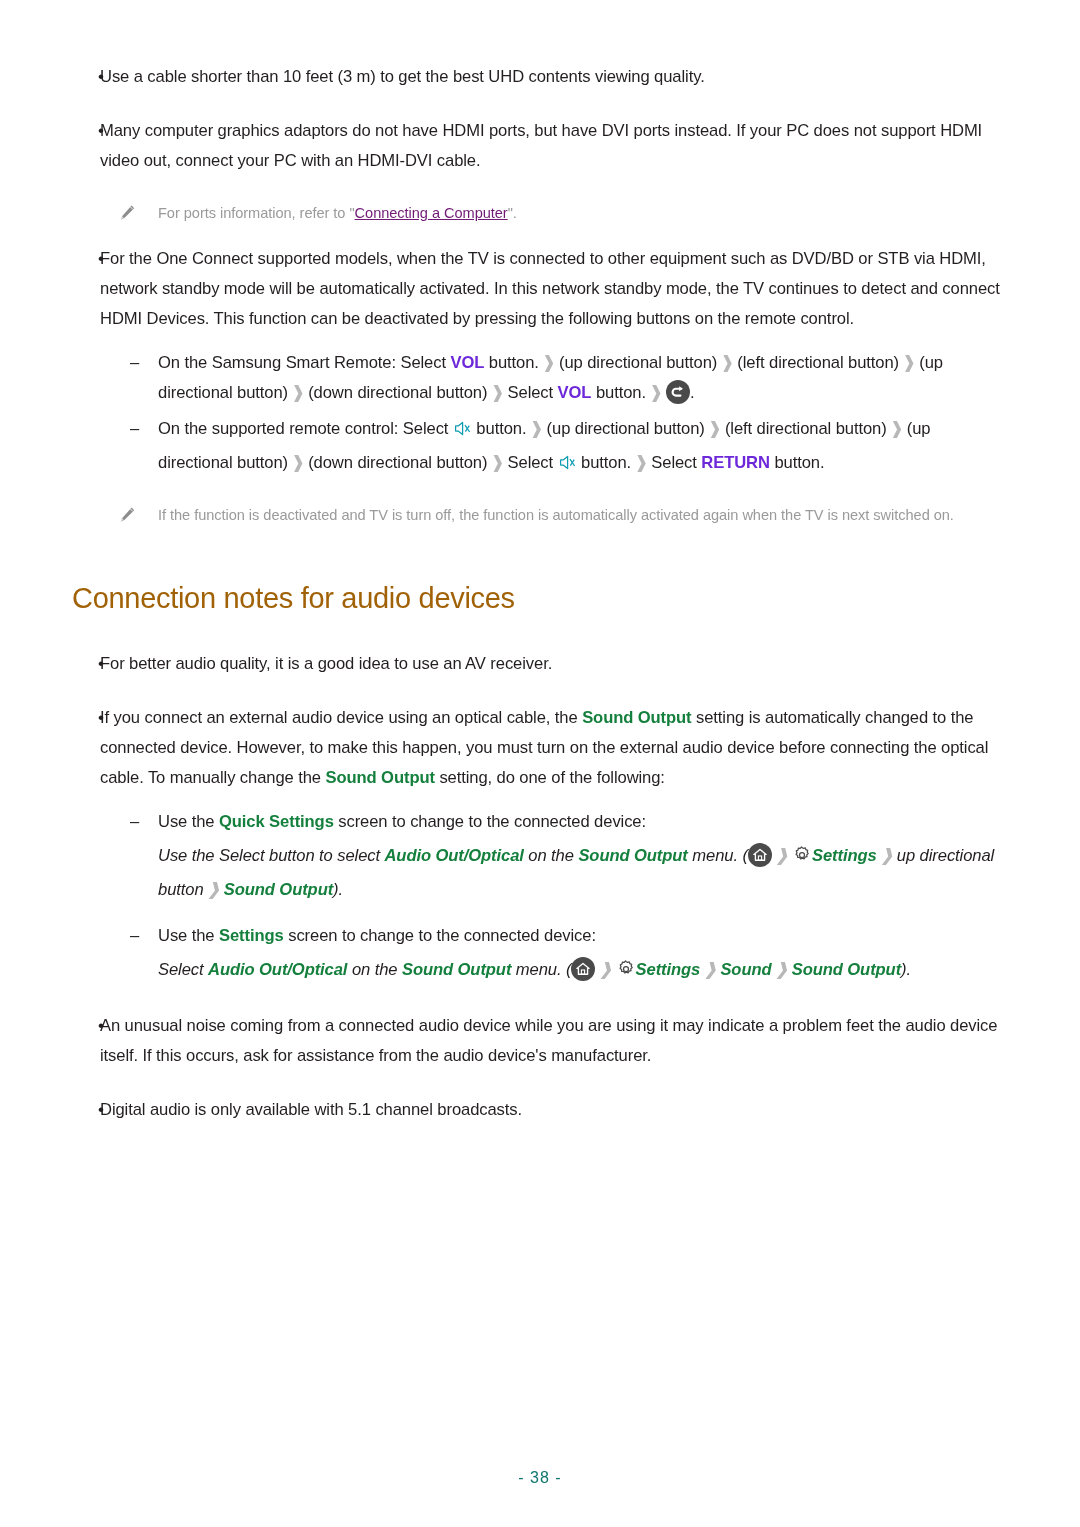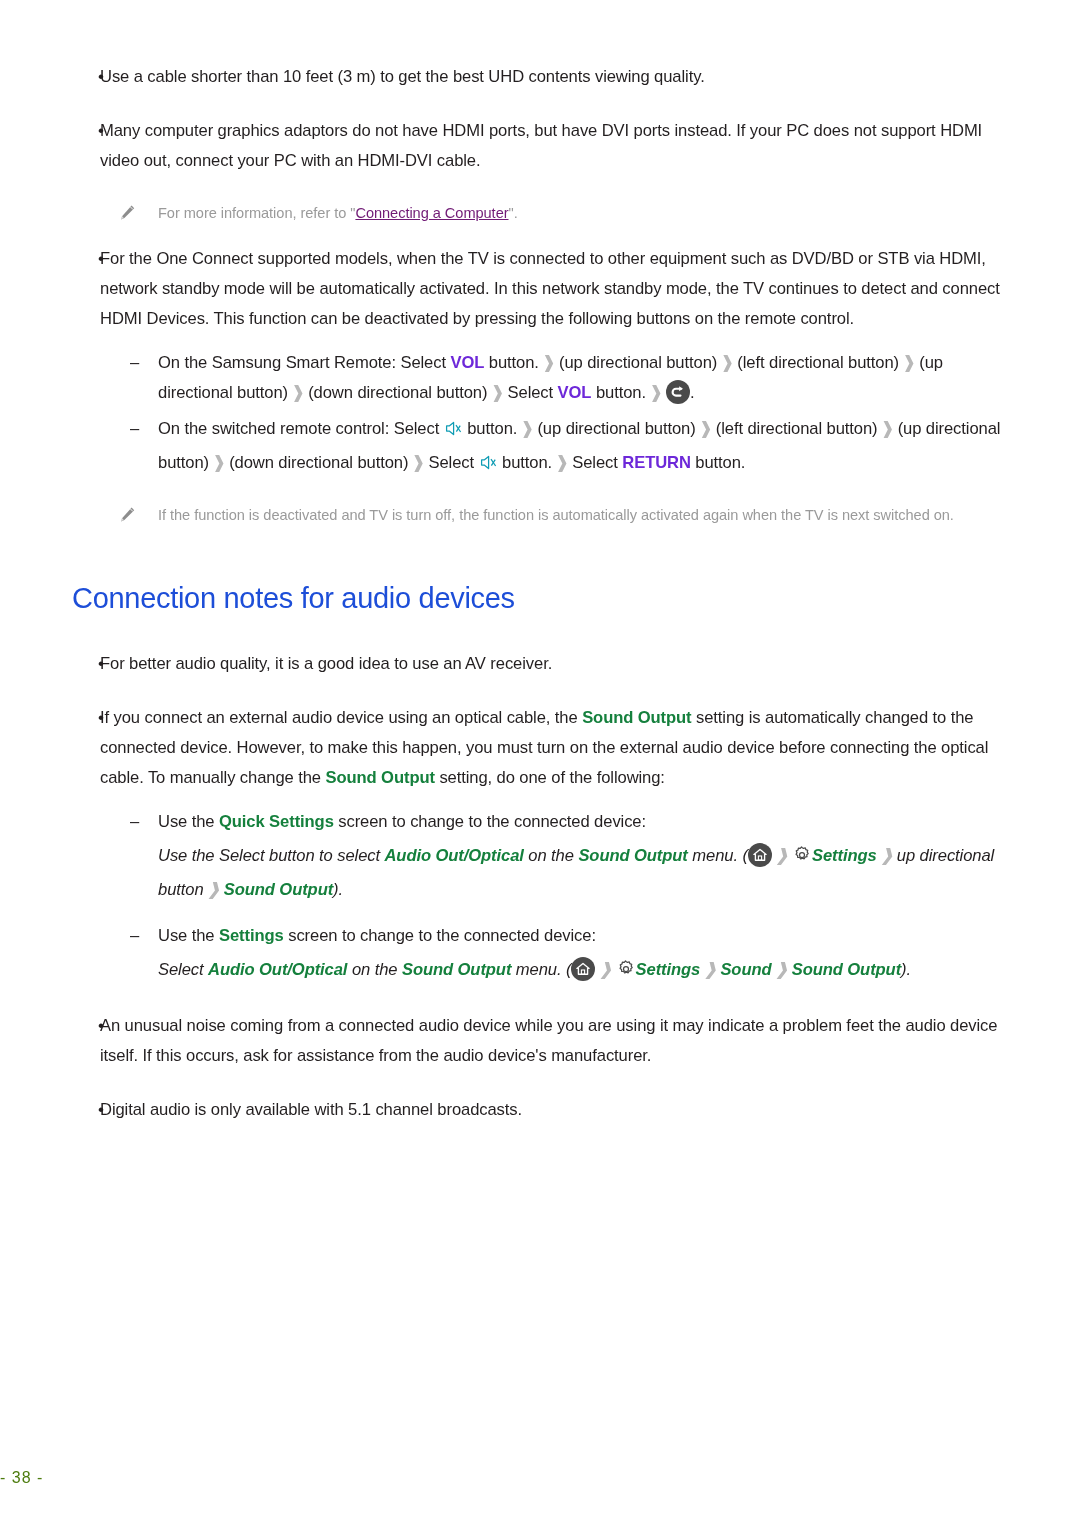--- a/index.html
+++ b/index.html
@@ -100,21 +100,21 @@
   }
   .note-link {
     text-decoration: underline;
     color: #701a75;
   }
 
   
   h2.section-heading {
     font-size: 29px;
     font-weight: normal;
-    color: #1d4ed8;
+    color: #a16207;
     margin: 54px 0 34px 0;
     letter-spacing: -0.3px;
   }
 
   
   .kw-teal {
     color: #6d28d9;
     font-weight: bold;
   }
   .kw-blue {
@@ -143,22 +143,23 @@
     position: relative;
   }
   .icon-circle svg { position: absolute; top: 3px; left: 3px; }
 
   
   .page-footer {
     position: absolute;
     left: 0;
     right: 0;
     bottom: 40px;
+    text-align: center;
     font-size: 16px;
-    color: #4d7c0f;
+    color: #0f766e;
     letter-spacing: 1px;
   }
 </style>
 </head>
 <body>
 
 <div class="page">
 
   <div class="bullet-row">
     <span class="bullet-mark">•</span>
@@ -172,40 +173,40 @@
 
   <div class="note-row">
     <span class="note-icon">
       <svg width="18" height="18" viewBox="0 0 18 18">
         <path d="M13.6 1.6 L16.2 4.2 L6.4 14 L3.1 15.4 L4.3 12 Z" fill="#8d8d8d"></path>
         <path d="M3.0 15.0 L6.1 14.2 L3.9 12.1 Z" fill="#d9d9d9"></path>
         <path d="M12.4 2.9 L14.9 5.4" stroke="#ffffff" stroke-width="0.9" fill="none"></path>
       </svg>
     </span>
     <span class="note-text">
-      <span>For more information, refer to "</span><span class="note-link">Connecting a Computer</span><span>".</span>
+      <span>For ports information, refer to "</span><span class="note-link">Connecting a Computer</span><span>".</span>
     </span>
   </div>
 
   <div class="bullet-row" style="margin-bottom:14px;">
     <span class="bullet-mark">•</span>
     <span class="bullet-text">For the One Connect supported models, when the TV is connected to other equipment such as DVD/BD or STB via HDMI, network standby mode will be automatically activated. In this network standby mode, the TV continues to detect and connect HDMI Devices. This function can be deactivated by pressing the following buttons on the remote control.</span>
   </div>
 
   <div class="dash-row">
     <span class="dash-mark">–</span>
     <span class="dash-text"><span>On the Samsung Smart Remote: Select </span><span class="kw-teal">VOL</span><span> button.</span><span class="chev">❱</span><span>(up directional button)</span><span class="chev">❱</span><span>(left directional button)</span><span class="chev">❱</span><span>(up directional button)</span><span class="chev">❱</span><span>(down directional button)</span><span class="chev">❱</span><span>Select </span><span class="kw-teal">VOL</span><span> button.</span><span class="chev">❱</span><span class="icon-circle"><svg width="18" height="18" viewBox="0 0 18 18">
             <path d="M11.5 12.6 H7.0 a3.4 3.4 0 0 1 0-6.8 H12.4" stroke="#ffffff" stroke-width="2.1" fill="none" stroke-linecap="round"></path>
             <path d="M10.2 3.3 L13.6 5.8 L10.2 8.3 Z" fill="#ffffff"></path>
           </svg></span><span>.</span></span>
   </div>
 
   <div class="dash-row" style="margin-bottom:20px;">
     <span class="dash-mark">–</span>
-    <span class="dash-text"><span>On the switched remote control: Select </span><span class="icon-inline"><svg width="19" height="19" viewBox="0 0 19 19">
+    <span class="dash-text"><span>On the supported remote control: Select </span><span class="icon-inline"><svg width="19" height="19" viewBox="0 0 19 19">
             <path d="M9.6 3.4 L5.2 6.9 H2.6 v5.2 h2.6 L9.6 15.6 Z" fill="none" stroke="#0e9cb4" stroke-width="1.25" stroke-linejoin="round"></path>
             <path d="M12.0 6.2 L16.6 13.0" stroke="#0e9cb4" stroke-width="1.25"></path>
             <path d="M12.4 12.6 L16.2 6.6" stroke="#0e9cb4" stroke-width="1.25"></path>
           </svg></span><span> button.</span><span class="chev">❱</span><span>(up directional button)</span><span class="chev">❱</span><span>(left directional button)</span><span class="chev">❱</span><span>(up directional button)</span><span class="chev">❱</span><span>(down directional button)</span><span class="chev">❱</span><span>Select </span><span class="icon-inline"><svg width="19" height="19" viewBox="0 0 19 19">
             <path d="M9.6 3.4 L5.2 6.9 H2.6 v5.2 h2.6 L9.6 15.6 Z" fill="none" stroke="#0e9cb4" stroke-width="1.25" stroke-linejoin="round"></path>
             <path d="M12.0 6.2 L16.6 13.0" stroke="#0e9cb4" stroke-width="1.25"></path>
             <path d="M12.4 12.6 L16.2 6.6" stroke="#0e9cb4" stroke-width="1.25"></path>
           </svg></span><span> button.</span><span class="chev">❱</span><span>Select </span><span class="kw-teal">RETURN</span><span> button.</span></span>
   </div>
 

